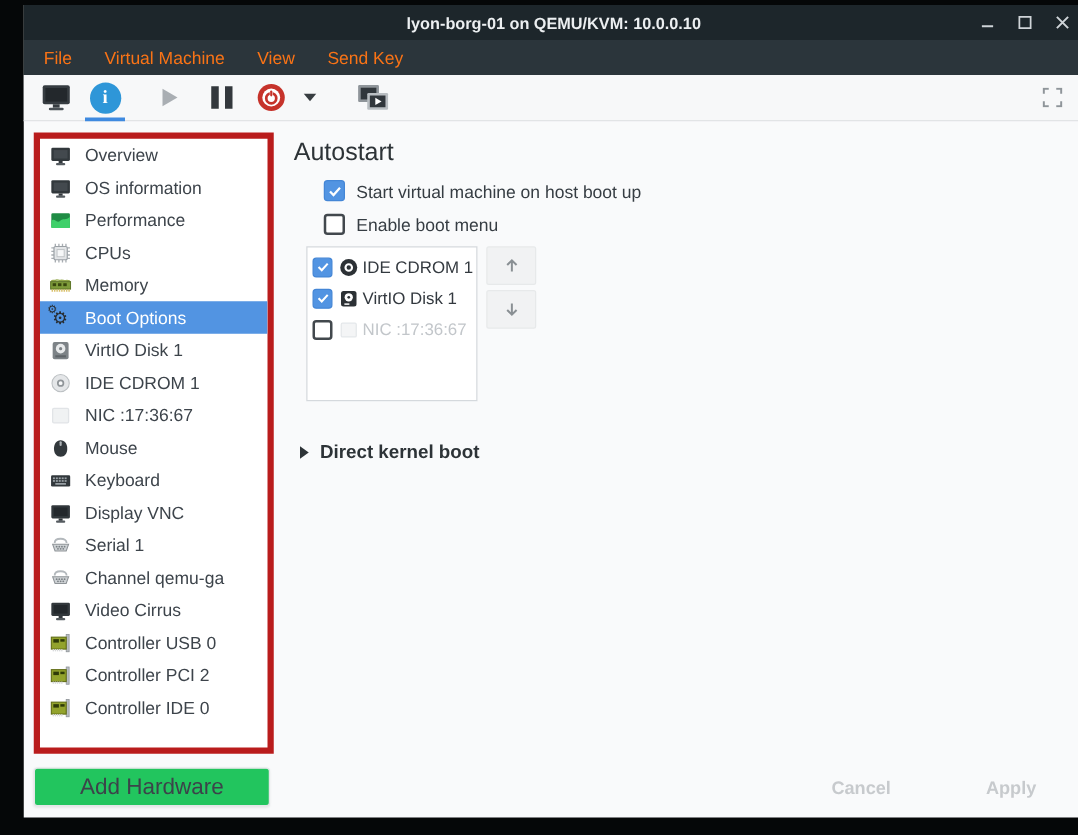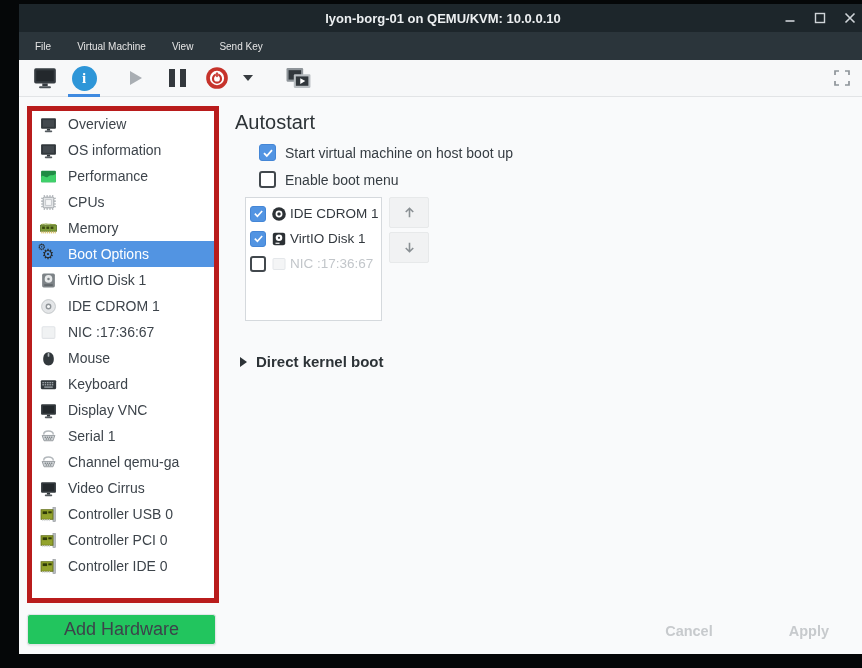--- a/index.html
+++ b/index.html
@@ -9,21 +9,21 @@
   .window { position:absolute; left:7px; top:4px; width:848px; height:650px; background:#f9fafb; display:flex; flex-direction:column;margin-left:12px; }
 
   
   .titlebar { height:28px; background:#1d262b; position:relative; display:flex; align-items:center; justify-content:center; flex:0 0 auto; }
   .titlebar .title { color:#eceff1; font-size:13px; font-weight:bold; }
   .win-controls { position:absolute; right:10px; top:0; height:100%; display:flex; align-items:center; gap:16px; }
   .win-btn { width:14px; height:14px; display:flex; align-items:center; justify-content:center; cursor:pointer; }
 
   
   .menubar { height:28px; background:#2b353b; display:flex; align-items:center; padding-left:16px; gap:26px; flex:0 0 auto; }
-  .menu-item { color:#e5e5e5; font-size:10px; cursor:pointer; }
+  .menu-item { color:#f97316; font-size:14px; cursor:pointer; }
 
   
   .toolbar { height:37px; background:#f7f8f9; border-bottom:1px solid #e2e4e6; display:flex; align-items:center; position:relative; flex:0 0 auto; }
   .tb { display:flex; align-items:center; justify-content:center; height:30px; }
   .tb-console { width:30px; margin-left:11px; }
   .tb-info { width:30px; margin-left:9px; position:relative; height:34px; }
   .info-circle { width:25px; height:25px; border-radius:50%; background:#2e96d8; color:#fff; font-size:15px; font-weight:bold; font-family:"Liberation Serif","DejaVu Serif",serif; display:flex; align-items:center; justify-content:center; }
   .info-underline { position:absolute; bottom:-2px; left:-1px; width:32px; height:3px; background:#3f8ae0; }
   .tb-play { width:26px; margin-left:23px; }
   .tb-pause { width:22px; margin-left:18px; }
@@ -409,21 +409,21 @@
                 </g>
                 <g fill="#d8dadc">
                   <rect x="2" y="12.5" width="1" height="1.7"></rect>
                   <rect x="3.6" y="12.5" width="1" height="1.7"></rect>
                   <rect x="5.2" y="12.5" width="1" height="1.7"></rect>
                   <rect x="6.8" y="12.5" width="1" height="1.7"></rect>
                   <rect x="8.4" y="12.5" width="1" height="1.7"></rect>
                 </g>
               </svg>
           </span>
-          <span class="lbl">Controller PCI 0</span>
+          <span class="lbl">Controller PCI 2</span>
         </div>
 
         <div class="hw-row">
           <span class="ico">
             <svg width="17" height="17" viewBox="0 0 16 16">
                 <rect x="12.2" y="1.5" width="2.2" height="13" fill="#b9bec2" stroke="#8f9498" stroke-width="0.6"></rect>
                 <rect x="1" y="3.5" width="11.2" height="9" fill="#93a32c" stroke="#5f6b14" stroke-width="0.8"></rect>
                 <g fill="#2f3a08">
                   <rect x="2.5" y="5" width="4.2" height="2.6"></rect>
                   <rect x="7.8" y="5" width="3.2" height="1.9"></rect>

